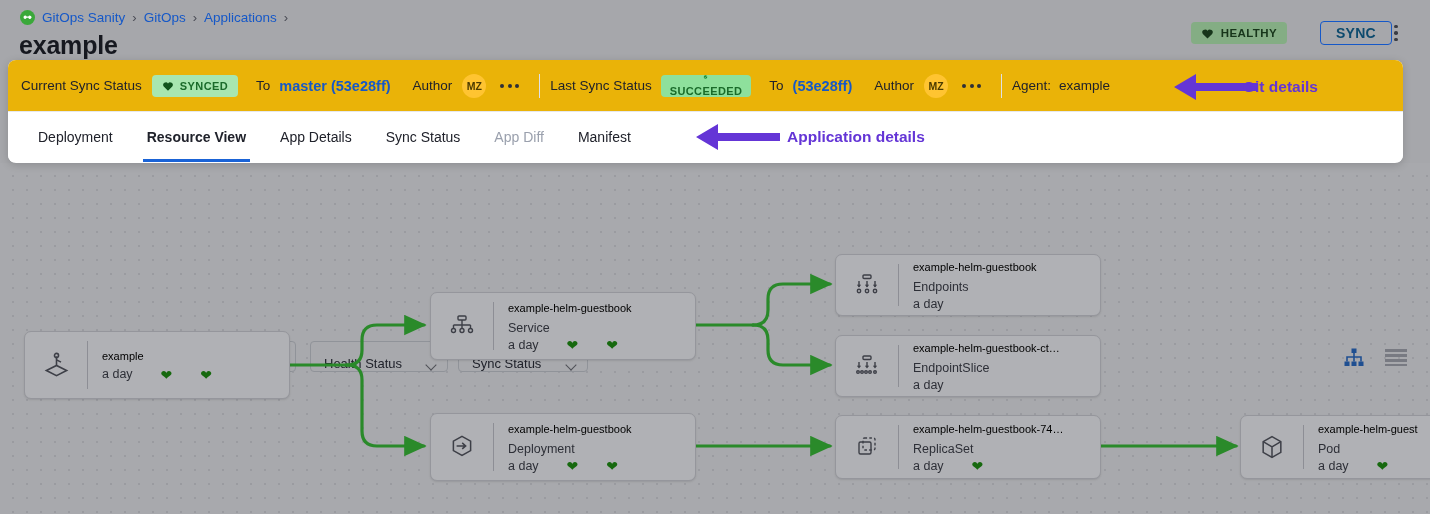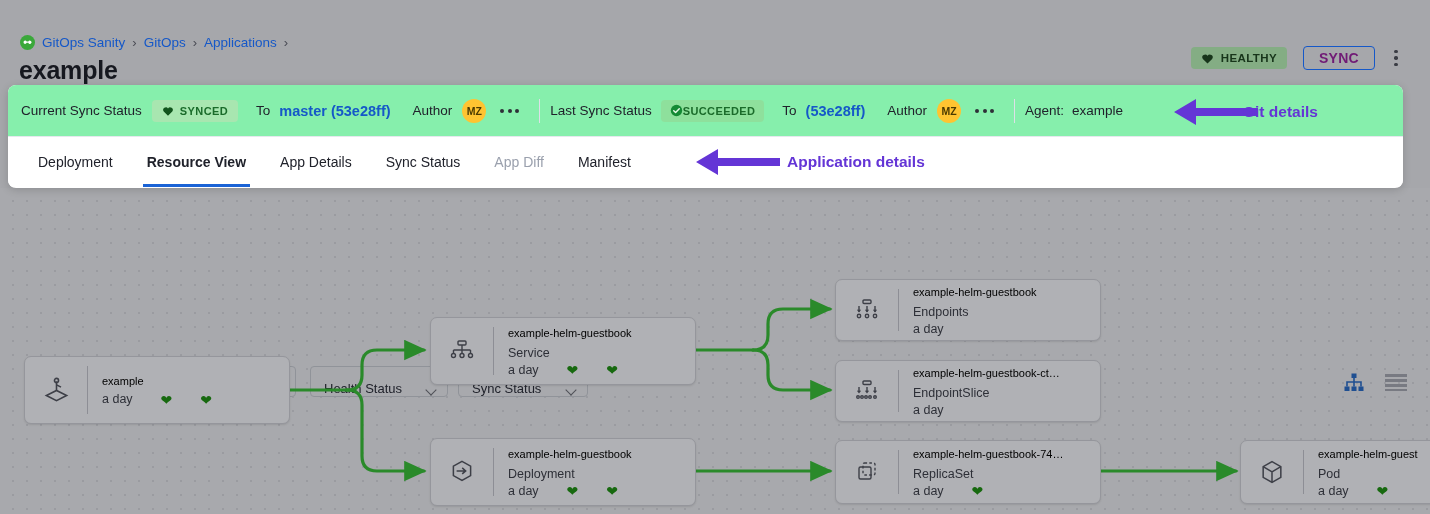--- a/index.html
+++ b/index.html
@@ -2,21 +2,21 @@
 <html><head>
 <meta charset="utf-8">
 <style>
   * { box-sizing: border-box; margin: 0; padding: 0; }
   html, body {
     width: 1430px; height: 514px;
     font-family: "Liberation Sans", sans-serif;
     overflow: hidden;
     background: #a6a7ab;
   }
-  #root { position: relative; width: 1430px; height: 394px; margin-top: 25px; }
+  #root { position: relative; width: 1430px; height: 394px; }
 
   
   .canvas {
     position: absolute; left: 0; top: 163px;
     width: 1430px; height: 351px;
     background-color: #a8a9ad;
     background-image: radial-gradient(#9a9ba0 1px, transparent 1px);
     background-size: 14px 14px;
     background-position: 6px 6px;
   }
@@ -82,54 +82,54 @@
   .pagetitle { position: absolute; left: 19px; top: 31px; font-size: 25px; font-weight: bold; color: #16181f; letter-spacing: -.2px; }
 
   .healthy-badge {
     position: absolute; right: 143px; top: 22px;
     background: #84ad84; border-radius: 4px;
     height: 22px; padding: 0 10px;
     display: flex; align-items: center; gap: 7px;
     font-size: 11.5px; font-weight: bold; color: #17351a; letter-spacing: .4px;
   }
   .sync-btn {
-    position: absolute; right: 55px; top: 21px;
+    position: absolute; right: 38px; top: 21px;
     border: 1px solid #1558c8; border-radius: 4px;
     height: 24px; padding: 0 15px;
     display: flex; align-items: center;
-    font-size: 14px; font-weight: bold; color: #701a75; letter-spacing: .3px;
+    font-size: 14px; font-weight: bold; color: #0c4a6e; letter-spacing: .3px;
     background: transparent; cursor: pointer;
   }
   .kebab { position: absolute; right: 26px; top: 22px; width: 16px; height: 22px;
            display: flex; flex-direction: column; align-items: center; justify-content: center; gap: 3px; }
   .kebab i { width: 3.5px; height: 3.5px; border-radius: 50%; background: #3a3c44; display: block; }
 
   
   .card {
     position: absolute; left: 8px; top: 60px; width: 1395px; height: 103px;
     border-radius: 8px; overflow: hidden;
     box-shadow: 0 2px 8px rgba(0,0,0,.16);
     background: #fff;
   }
   .syncrow {
-    height: 52px; background: #86efac;
+    height: 52px; background: #eab308;
     border-bottom: 1px solid #e6e8ee;
     display: flex; align-items: center; padding-left: 13px;
     font-size: 13.5px; color: #20222b; white-space: nowrap;
   }
   .syncrow .lab { color: #20222b; }
   .badge-synced {
     background: #a8e6b0; border-radius: 4px; height: 22px; padding: 0 10px;
     display: flex; align-items: center; gap: 6px; margin-left: 10px;
     font-size: 11px; font-weight: bold; color: #1a6b2a; letter-spacing: .4px; justify-content: center;
   }
   .badge-succeeded {
     background: #8ee09c; border-radius: 4px; height: 22px; padding: 0 9px;
-    display: flex; align-items: center; gap: 0; margin-left: 9px;
-    font-size: 11px; font-weight: bold; color: #1a6b2a; letter-spacing: .4px;
+    display: flex; align-items: center; gap: 6px; margin-left: 9px;
+    font-size: 11px; font-weight: bold; color: #1a6b2a; letter-spacing: .4px; flex-direction: column;
   }
   .to-lab { margin-left: 18px; color: #20222b; }
   .to-val { margin-left: 9px; color: #1558c8; font-weight: bold; font-size: 14.5px; }
   .auth-lab { margin-left: 22px; color: #20222b; }
   .avatar {
     width: 24px; height: 24px; border-radius: 50%; background: #ffc431;
     margin-left: 10px; display: flex; align-items: center; justify-content: center;
     font-size: 10.5px; font-weight: bold; color: #4b3a00;
   }
   .dots { margin-left: 14px; display: flex; gap: 3.5px; align-items: center; }

